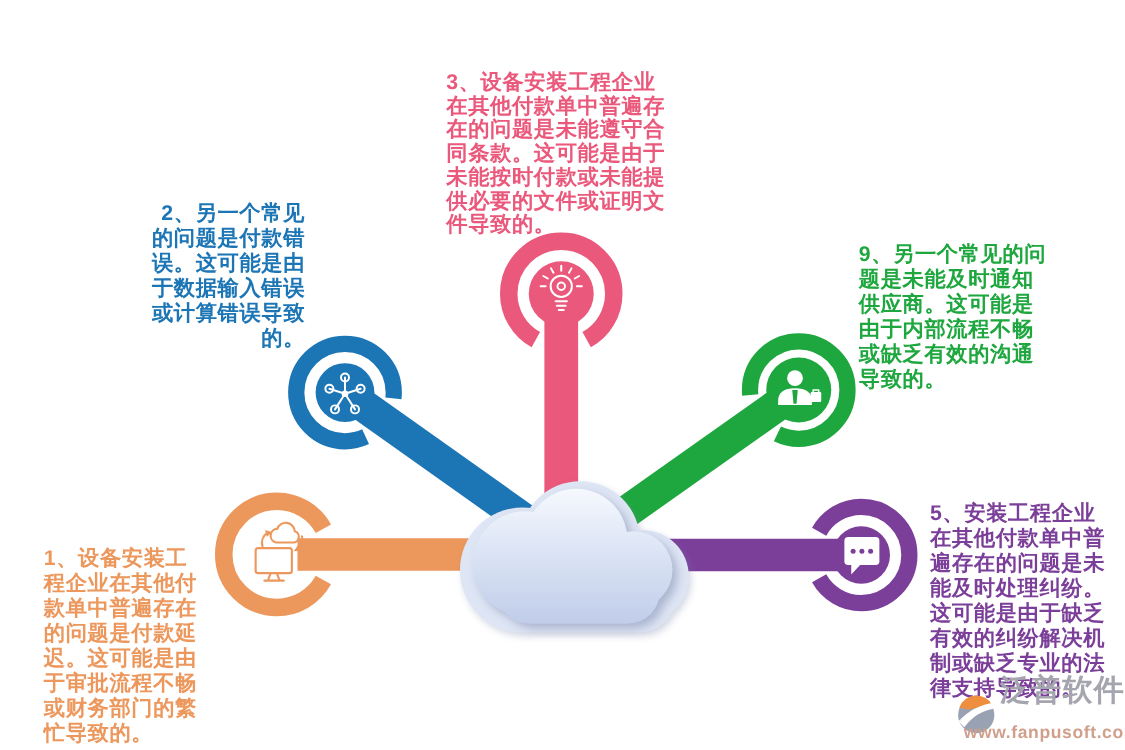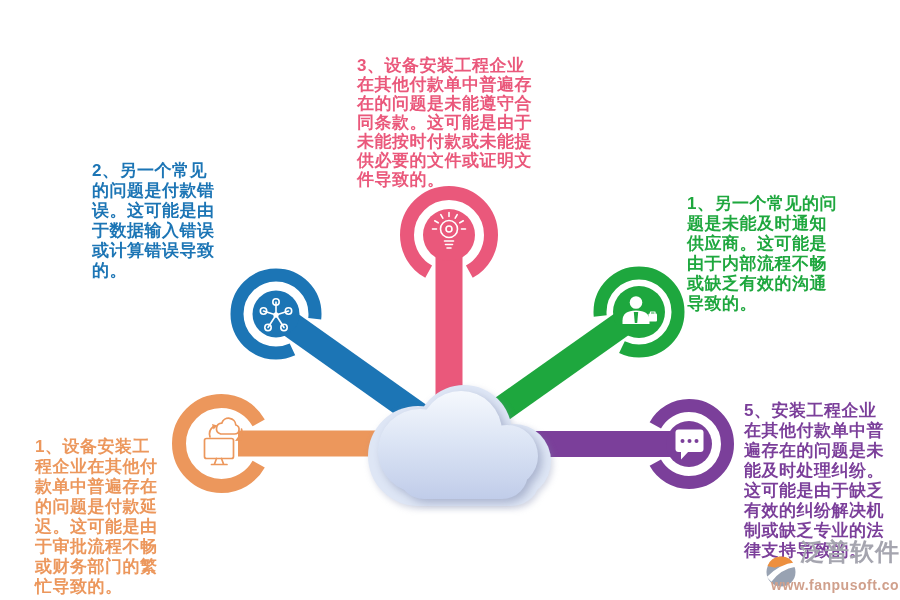--- a/index.html
+++ b/index.html
@@ -5,21 +5,21 @@
   html,body{margin:0;padding:0;background:#fff;}
   .canvas{
     position:relative;width:900px;height:600px;background:#fff;overflow:hidden;
     font-family:"Liberation Sans","DejaVu Sans",sans-serif;
     --c1:#EC975C;--c2:#1C75B5;--c3:#EA587B;--c4:#1EA73E;--c5:#7B3F9A;
     --cloud-outer:#DEE6F5;--brand-color:#A5A5AF;--url-color:#D0A08C;
   }
   svg.diagram{position:absolute;left:0;top:0;}
   .note{position:absolute;font-weight:bold;white-space:pre-line;font-size:17px;line-height:20px;letter-spacing:0.5px;}
   .n1{left:35px;top:400px;width:162px;color:var(--c1);margin-top:37px;}
-  .n2{left:92px;top:161px;width:152px;color:var(--c2);}
+  .n2{left:92px;top:161px;width:152px;color:var(--c2);text-align:right;}
   .n3{left:357px;top:41px;width:208px;color:var(--c3);line-height:19px;margin-top:15px;}
   .n4{left:687px;top:194px;width:182px;color:var(--c4);}
   .n5{left:744px;top:401px;width:162px;color:var(--c5);}
   
   .arm{fill:none;}
   .a1{stroke:var(--c1);stroke-width:26px;}
   .a2{stroke:var(--c2);stroke-width:26px;}
   .a3{stroke:var(--c3);stroke-width:27px;}
   .a4{stroke:var(--c4);stroke-width:26px;}
   .a5{stroke:var(--c5);stroke-width:26px;}
@@ -157,21 +157,21 @@
 于数据输入错误
 或计算错误导致
 的。</div>
   <div class="note n3">3、设备安装工程企业
 在其他付款单中普遍存
 在的问题是未能遵守合
 同条款。这可能是由于
 未能按时付款或未能提
 供必要的文件或证明文
 件导致的。</div>
-  <div class="note n4">1、另一个常见的问
+  <div class="note n4">9、另一个常见的问
 题是未能及时通知
 供应商。这可能是
 由于内部流程不畅
 或缺乏有效的沟通
 导致的。</div>
   <div class="note n5">5、安装工程企业
 在其他付款单中普
 遍存在的问题是未
 能及时处理纠纷。
 这可能是由于缺乏

